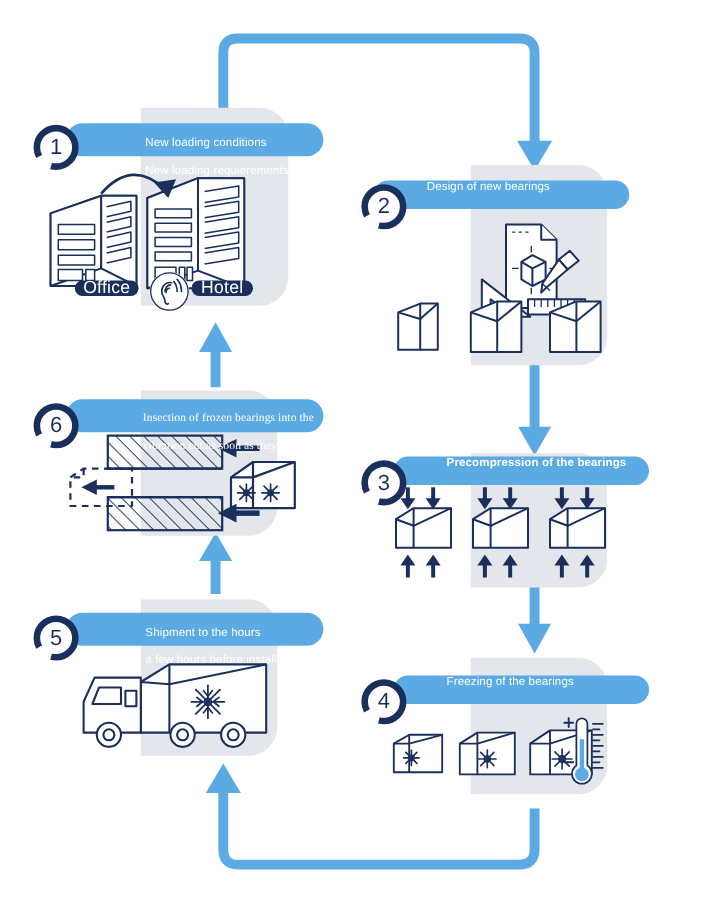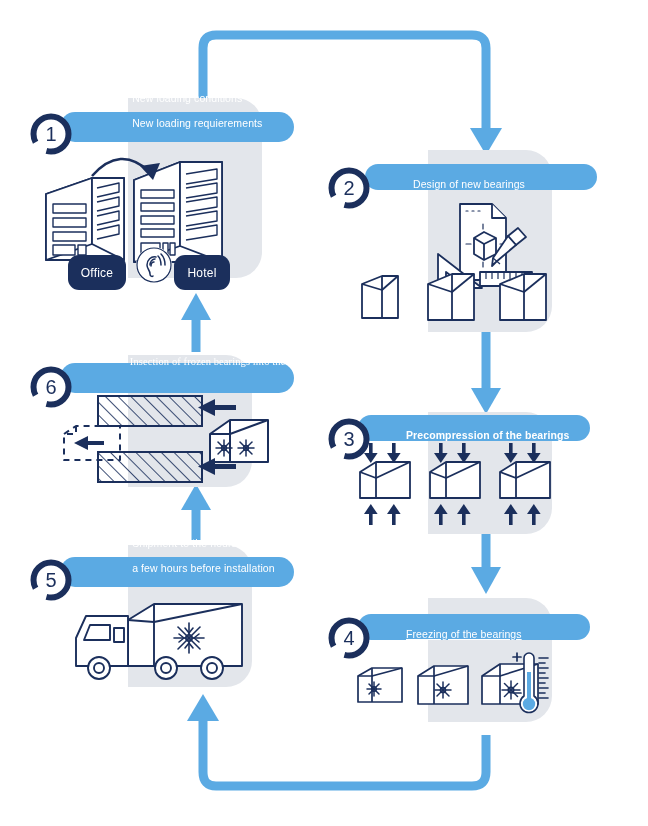--- a/index.html
+++ b/index.html
@@ -10,38 +10,38 @@
   #stage{position:absolute;inset:0;width:648px;height:826px;}
   #flow-svg{position:absolute;left:0;top:0;width:648px;height:826px;}
 
   
   .step{position:absolute;}
   .panel{position:absolute;background:#e3e6eb;}
   .panel.rt{border-top-right-radius:26px;border-bottom-right-radius:26px;}
 
   .bar{
     position:absolute;height:26px;background:#5baae3;border-radius:13px;
-    color:#ffffff;display:flex;align-items:flex-end;
+    color:#ffffff;display:flex;align-items:flex-start;
     padding-left:48px;box-sizing:border-box;
     font-size:10.5px;line-height:12.4px;letter-spacing:.1px;
     white-space:pre;
   }
   .bar.two{height:30px;border-radius:15px;}
 
   .badge{position:absolute;width:42px;height:42px;}
   .badge .num{
     position:absolute;inset:0;display:flex;align-items:center;justify-content:center;
     color:#1b2f5c;font-size:20px;line-height:1;
   }
 
   .art{position:absolute;}
   .pill{
     position:absolute;background:#1b2f5c;color:#fff;border-radius:11px;
-    height:35px;display:flex;align-items:center;justify-content:center;
-    font-size:12px;letter-spacing:.2px;
+    height:14px;display:flex;align-items:center;justify-content:center;
+    font-size:16px;letter-spacing:.2px;
   }
   .earwrap{position:absolute;width:36px;height:36px;border-radius:50%;background:#fff;}
 </style>
 </head>
 <body>
 
 <div id="stage">
 
   <svg id="flow-svg" viewBox="0 0 648 826">
     <defs>
@@ -228,21 +228,21 @@
         </g>
         <g>
           <polygon points="144,14 168,4 190,4 190,50 144,50"></polygon>
           <polyline points="168,4 168,22 144,14" fill="none"></polyline>
           <line x1="168" y1="22" x2="190" y2="4"></line>
           <line x1="168" y1="22" x2="168" y2="50"></line>
         </g>
       </g>
     </svg>
 
-    <div class="bar" style="left:365px;top:164px;width:232px;">
+    <div class="bar" style="left:340px;top:164px;width:232px;">
       <span>Design of new bearings</span>
     </div>
 
     <div class="badge" style="left:328px;top:167px;">
       <svg viewBox="0 0 42 42" style="width:42px;height:42px;">
         <circle cx="21" cy="21" r="17.5" fill="#fff" stroke="#1b2f5c" stroke-width="6" stroke-dasharray="72 14" stroke-dashoffset="-46"></circle>
       </svg>
       <div class="num">2</div>
     </div>
   </div>
@@ -380,21 +380,21 @@
         <line x1="29" y1="45" x2="35" y2="45"></line>
         <line x1="29" y1="50" x2="38" y2="50"></line>
       </g>
       <g stroke="#1b2f5c" stroke-width="1.7" stroke-linecap="round">
         <line x1="3" y1="9" x2="11" y2="9"></line>
           <line x1="7" y1="5" x2="7" y2="13"></line>
         <line x1="3" y1="45" x2="11" y2="45"></line>
       </g>
     </svg>
 
-    <div class="bar" style="left:358px;top:614px;width:232px;text-decoration:underline;">
+    <div class="bar" style="left:358px;top:614px;width:232px;">
       <span>Freezing of the bearings</span>
     </div>
 
     <div class="badge" style="left:328px;top:617px;">
       <svg viewBox="0 0 42 42" style="width:42px;height:42px;">
         <circle cx="21" cy="21" r="17.5" fill="#fff" stroke="#1b2f5c" stroke-width="6" stroke-dasharray="72 14" stroke-dashoffset="-46"></circle>
       </svg>
       <div class="num">4</div>
     </div>
   </div>
@@ -513,20 +513,21 @@
         <rect x="30" y="13" width="24" height="5"></rect>
         <polygon points="16,15.5 33,7 33,24"></polygon>
         <rect x="30" y="72" width="24" height="5"></rect>
         <polygon points="16,74.5 33,66 33,83"></polygon>
       </g>
     </svg>
 
     <div class="bar two" style="left:60px;top:363px;width:234px;font-family:Liberation Serif, serif;">
       <span style="display:block;">
         <span>Insection of frozen bearings into the</span><br>
+        <span>vibration cut as soon as they arrive on site</span>
       </span>
     </div>
 
     <div class="badge" style="left:30px;top:366px;">
       <svg viewBox="0 0 42 42" style="width:42px;height:42px;">
         <circle cx="21" cy="21" r="17.5" fill="#fff" stroke="#1b2f5c" stroke-width="6" stroke-dasharray="72 14" stroke-dashoffset="-46"></circle>
       </svg>
       <div class="num">6</div>
     </div>
   </div>

